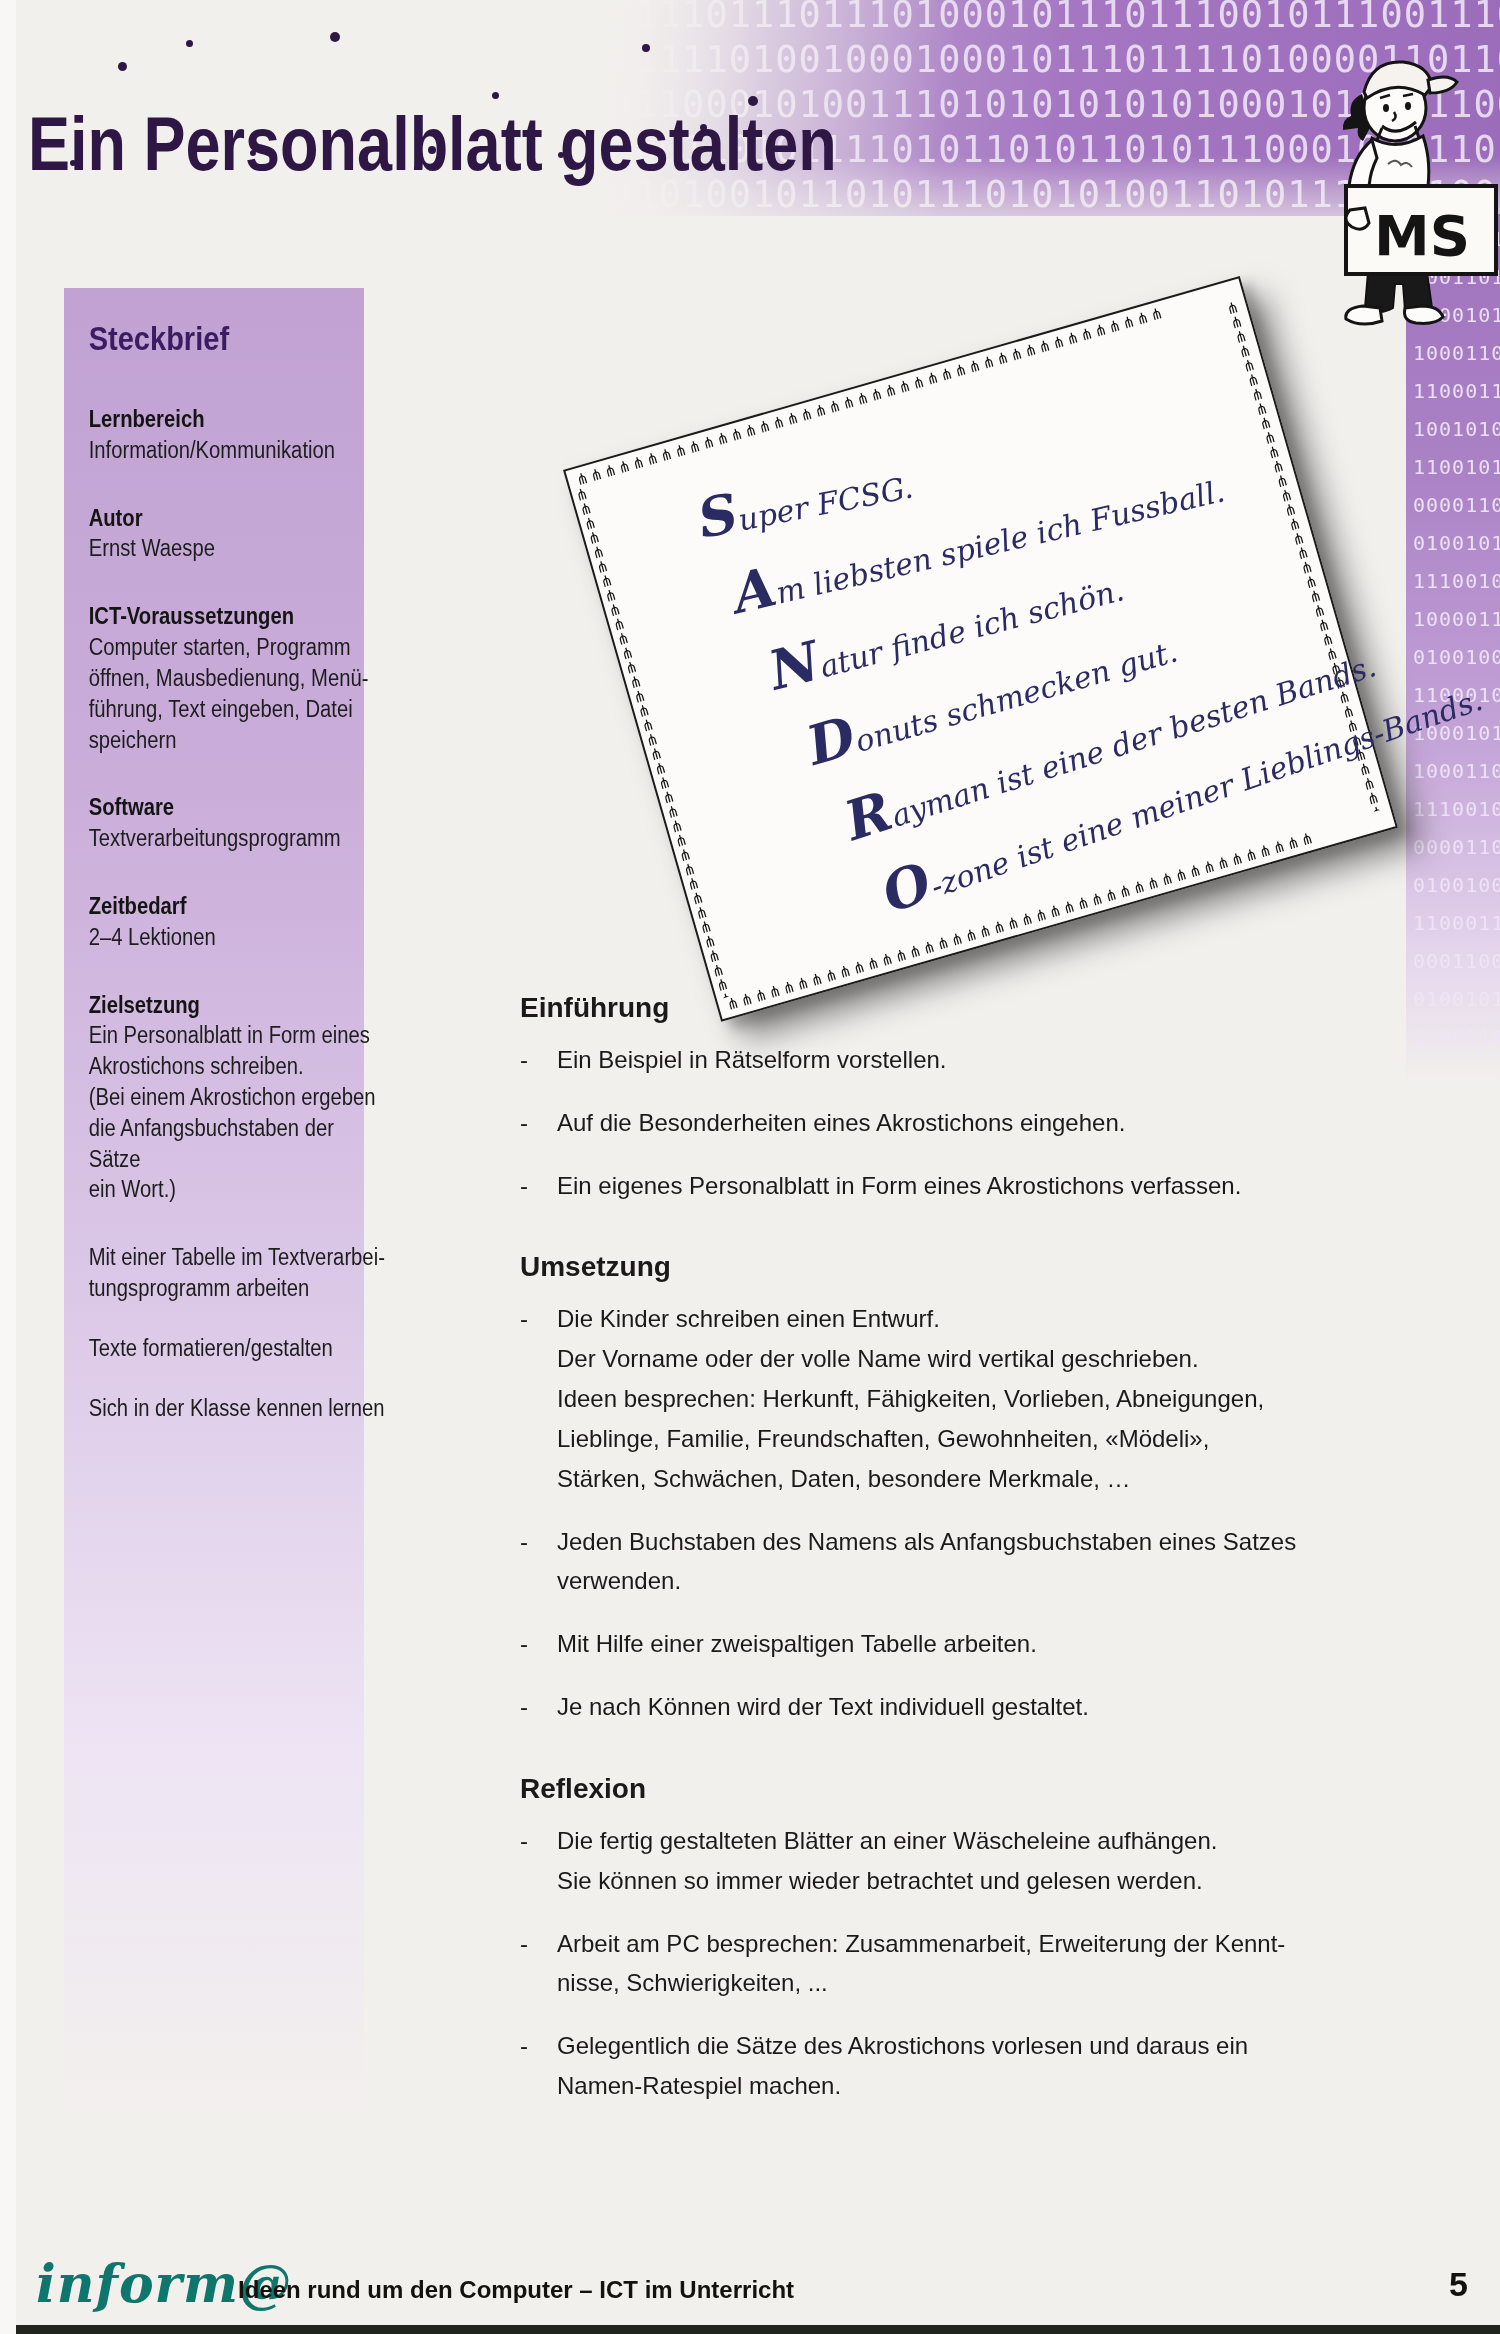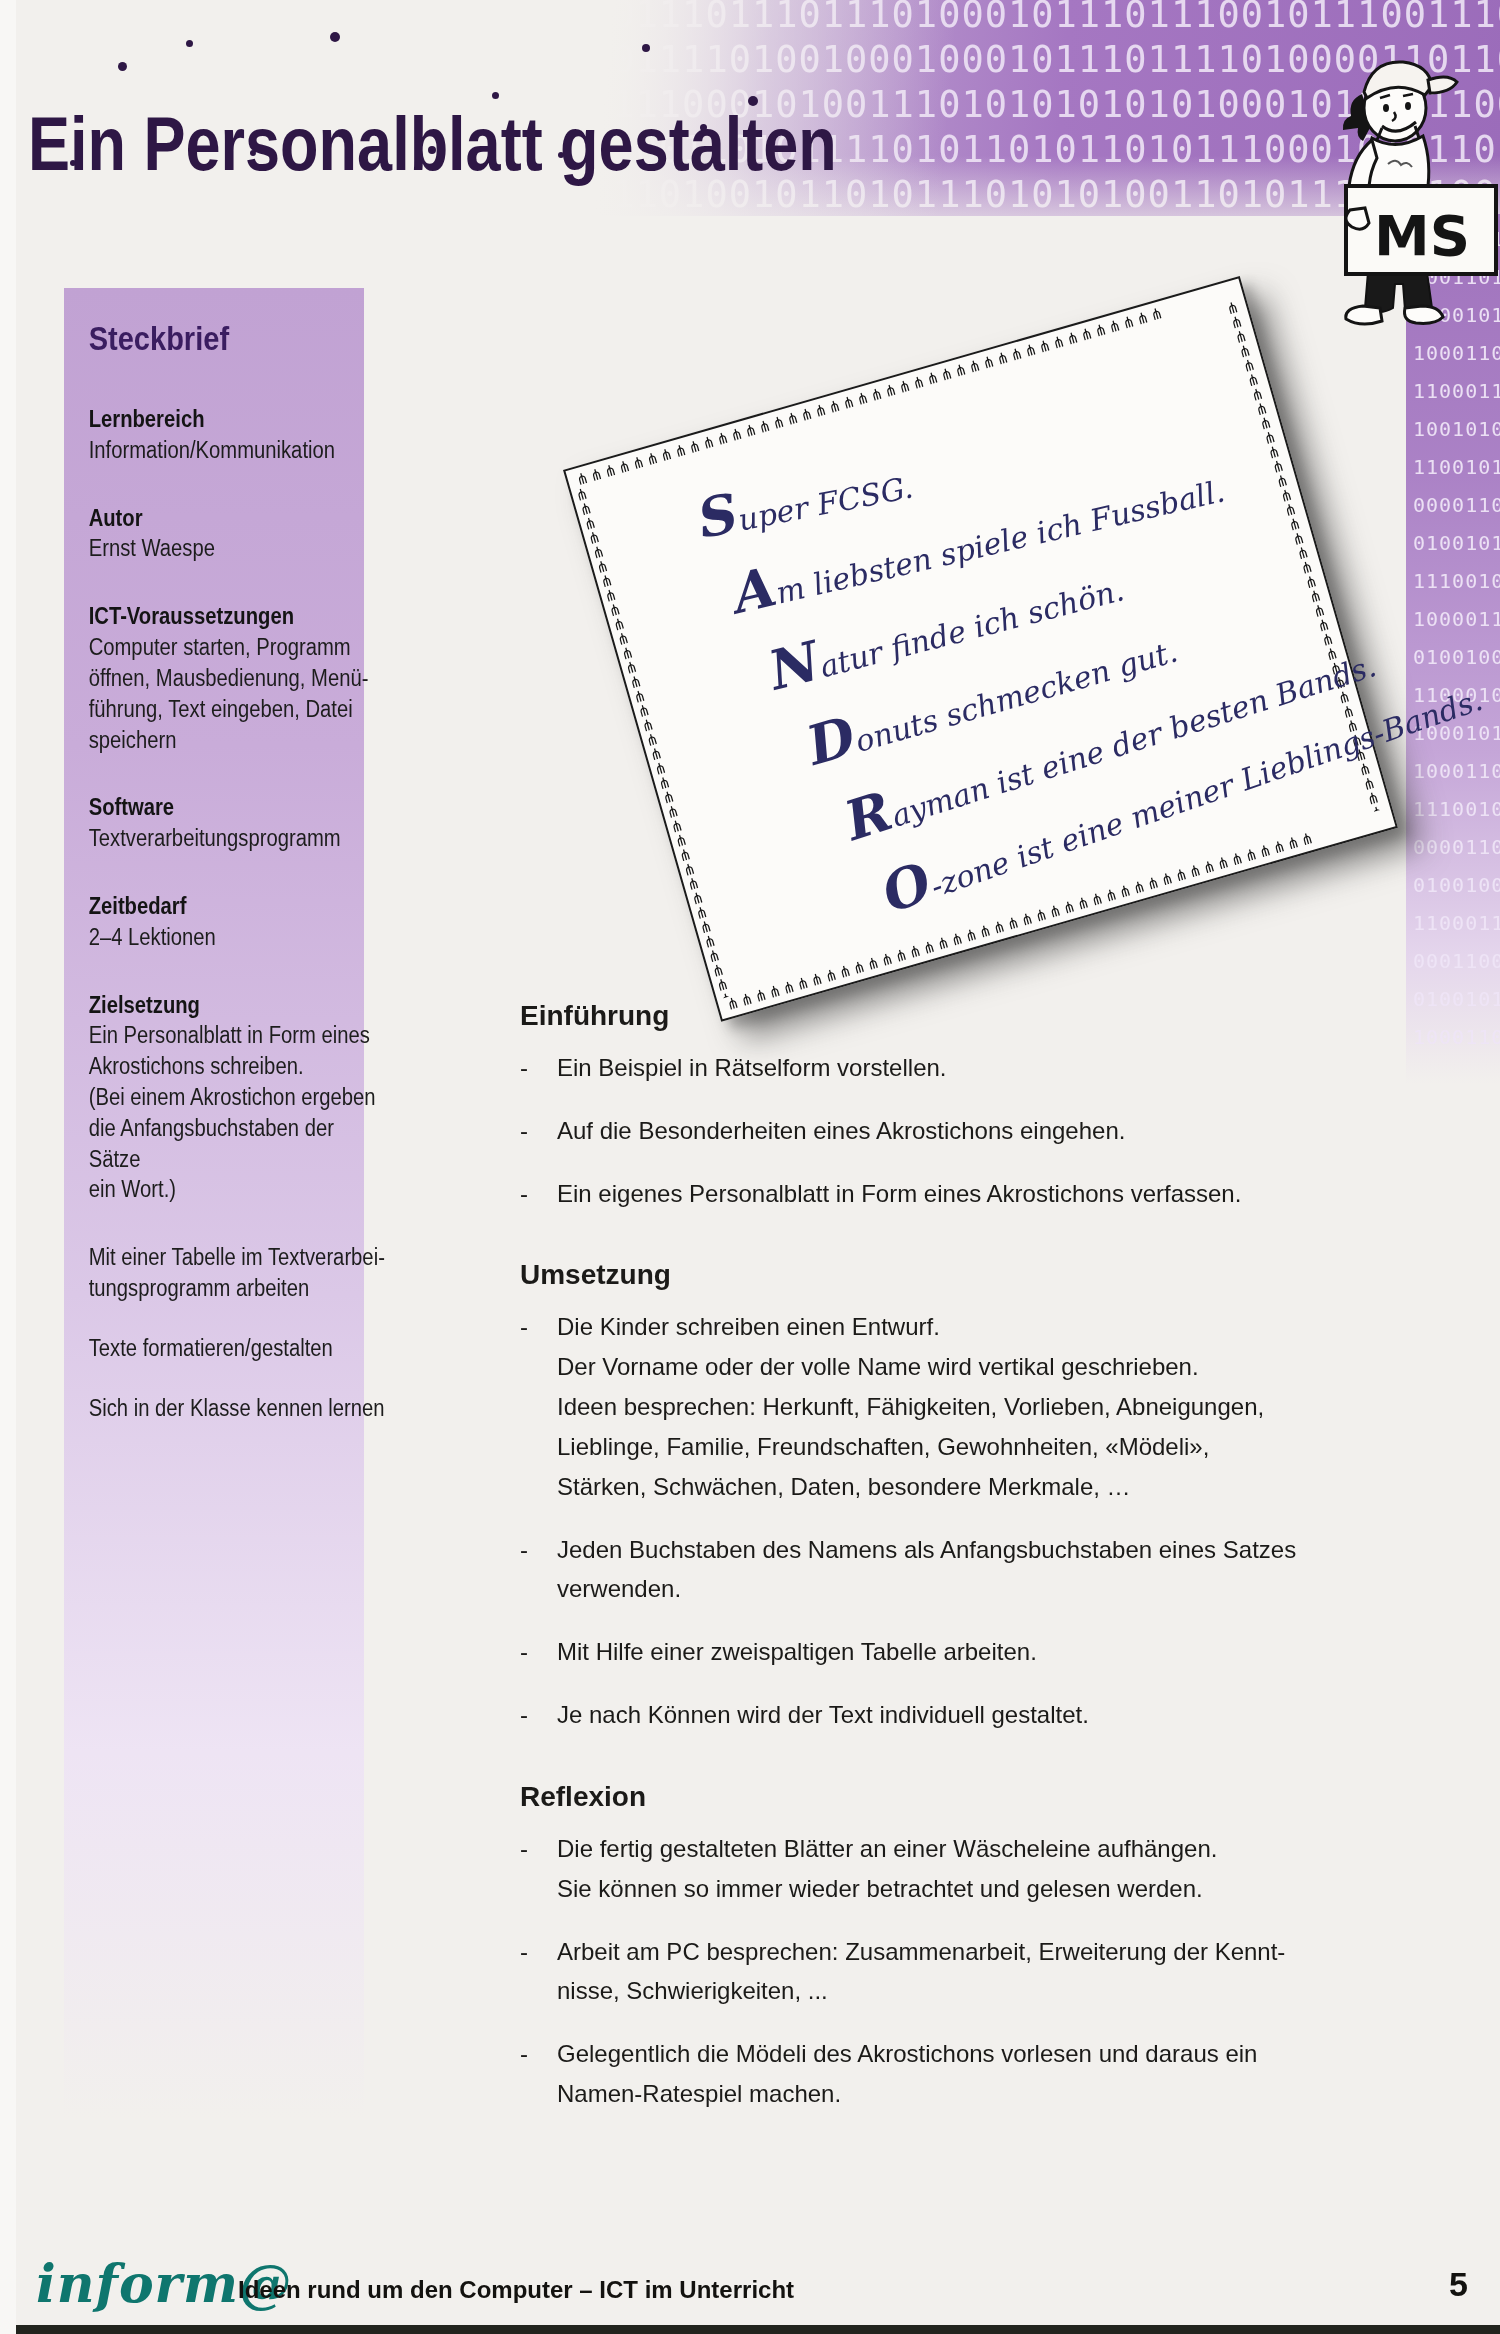--- a/index.html
+++ b/index.html
@@ -47,21 +47,21 @@
   .gb-left{top:20px;bottom:20px;left:3px;width:17px;word-break:break-all;line-height:15px;overflow:hidden;}
   .gb-right{top:20px;bottom:20px;right:3px;width:17px;word-break:break-all;line-height:15px;overflow:hidden;}
   .card-line{position:absolute;white-space:nowrap;color:#2b2b63;
         font-family:"DejaVu Serif",serif;font-style:italic;transform-origin:0 50%;}
   .card-line .init{font-size:54px;line-height:1;font-weight:bold;}
   .card-line .rest{font-size:30px;}
 
   
   .main{position:absolute;left:520px;top:992px;width:940px;color:#1b1a18;z-index:1;}
   .m-h{font-size:28px;font-weight:bold;margin:46px 0 16px;}
-  .m-h.first{margin-top:8px;}
+  .m-h.first{margin-top:0;}
   .bullet{display:flex;font-size:24px;line-height:1.66;margin-bottom:23px;}
   .bullet::before{content:"-";flex:none;width:37px;}
   .btxt{white-space:pre-line;}
 
   
   .mascot{position:absolute;right:2px;top:34px;width:222px;height:294px;z-index:3;}
 
   
   .logo{position:absolute;left:36px;bottom:20px;font-family:"DejaVu Serif",serif;font-style:italic;
         font-weight:bold;font-size:52px;color:#0f766e;letter-spacing:1px;z-index:4;}
@@ -246,21 +246,21 @@
     <h2 class="m-h">Reflexion</h2>
     <div class="bullet">
         <span class="btxt">Die fertig gestalteten Blätter an einer Wäscheleine aufhängen.
 Sie können so immer wieder betrachtet und gelesen werden.</span>
       </div>
     <div class="bullet">
         <span class="btxt">Arbeit am PC besprechen: Zusammenarbeit, Erweiterung der Kennt-
 nisse, Schwierigkeiten, ...</span>
       </div>
     <div class="bullet">
-        <span class="btxt">Gelegentlich die Mödeli des Akrostichons vorlesen und daraus ein
+        <span class="btxt">Gelegentlich die Sätze des Akrostichons vorlesen und daraus ein
 Namen-Ratespiel machen.</span>
       </div>
   </main>
 
   <div class="logo">inform@</div>
   <div class="tagline">Ideen rund um den Computer – ICT im Unterricht</div>
   <div class="pagenum">5</div>
   <div class="bottombar"></div>
   <div class="scan-left"></div>
 

